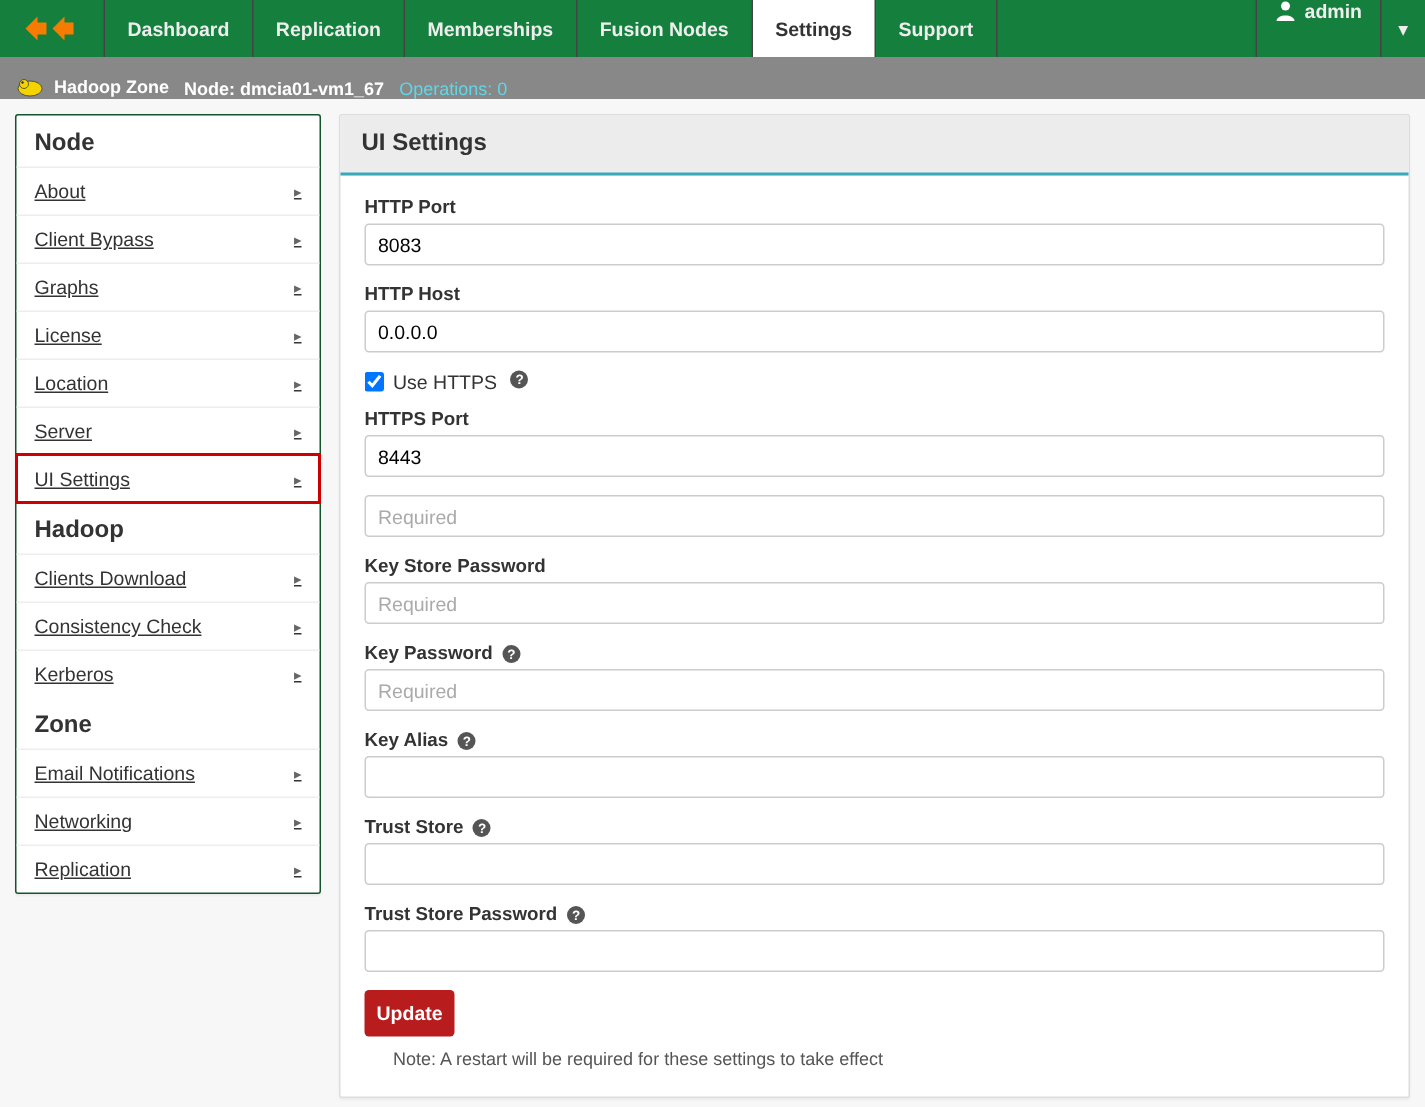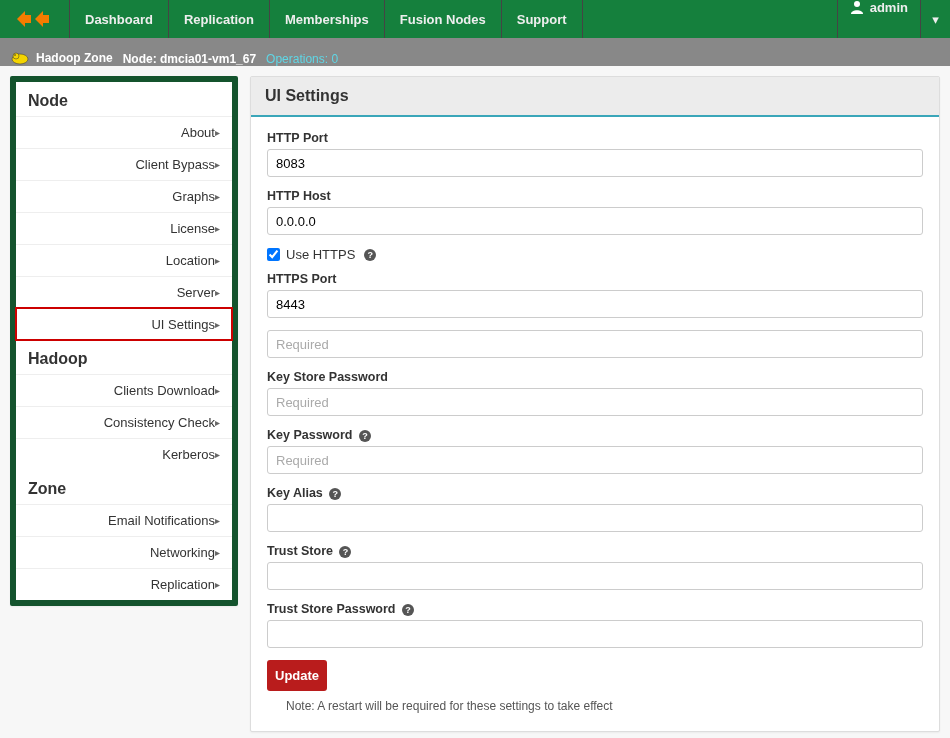--- a/index.html
+++ b/index.html
@@ -15,35 +15,35 @@
 .topnav .caret { width:30px; display:flex; align-items:center; justify-content:center; color:#eee; border-left:1px solid #444; cursor:pointer;}
 
 
 .subnav { background:#888; height:28px; display:flex; align-items:flex-end; padding:0 10px; gap:10px; color:#eee; font-size:12px;}
 .subnav .zone { display:flex; align-items:center; gap:6px; font-weight:600; color:#fff;}
 .subnav .nodelabel { color:#fff; font-weight:600;}
 .subnav .ops { color:#5fd7e6; cursor:pointer;}
 
 
 .wrap { display:flex; padding:10px; gap:12px; align-items:flex-start;}
-.sidebar { width:228px; background:#fff; border:6px solid #14532d; border-radius:2px; box-shadow:0 1px 2px rgba(0,0,0,0.05);}
+.sidebar { width:204px; background:#fff; border:1px solid #14532d; border-radius:2px; box-shadow:0 1px 2px rgba(0,0,0,0.05);}
 .sidebar .group-header { padding:10px 12px 6px; font-weight:700; font-size:16px; color:#333;}
-.sidebar .item { display:flex; align-items:center; justify-content:flex-end; padding:8px 12px; border-top:1px solid #eee; cursor:pointer; font-size:13px;}
+.sidebar .item { display:flex; align-items:center; justify-content:space-between; padding:8px 12px; border-top:1px solid #eee; cursor:pointer; font-size:13px;text-decoration:underline;}
 .sidebar .item.selected { outline:2px solid #c00; outline-offset:-1px; }
 .sidebar .caret-r { color:#666; font-size:10px; }
 
 .main { flex:1; background:#fff; border:1px solid #ddd; border-radius:2px; box-shadow:0 1px 2px rgba(0,0,0,0.05);}
 .main .panel-header{ background:#ececec; padding:10px 14px; font-weight:700; font-size:16px; border-bottom:2px solid #3aa6b9; }
 .main .panel-body { padding:14px 16px 18px; }
 
 .fieldblock { margin-bottom:12px; }
 .fieldblock label { display:block; font-weight:700; font-size:12.5px; margin-bottom:4px;}
 .fieldblock input[type=text]{ width:100%; height:28px; padding:0 8px; border:1px solid #ccc; border-radius:3px; font-size:13px; }
 .fieldblock input[type=text]::placeholder{ color:#aaa; }
-.checkrow { display:flex; align-items:center; gap:6px; margin-bottom:10px; }
+.checkrow { display:flex; gap:6px; margin-bottom:10px; }
 .checkrow label { font-weight:400; font-size:13px;}
 .help-q { display:inline-flex; width:12px; height:12px; border-radius:50%; background:#555; color:#fff; font-size:9px; align-items:center; justify-content:center; margin-left:3px; font-weight:700; cursor:help;}
 
 .btn-update{ background:#b91c1c; color:#fff; border:none; padding:8px 8px; border-radius:3px; font-size:13px; font-weight:600; cursor:pointer;}
 .note { font-size:12px; color:#555; margin-top:8px;margin-left:19px;}
 
 
 .logo svg { display:block;}
 .hadoop-icon { width:20px; height:16px; }
 </style>
@@ -54,20 +54,21 @@
   <div class="logo">
     <svg width="40" height="20" viewBox="0 0 40 20">
         <polygon points="2,10 10,2 10,6 16,6 16,14 10,14 10,18" fill="#f57c00"></polygon>
         <polygon points="20,10 28,2 28,6 34,6 34,14 28,14 28,18" fill="#f57c00"></polygon>
       </svg>
   </div>
   <div class="nav-item">Dashboard</div>
     <div class="nav-item">Replication</div>
     <div class="nav-item">Memberships</div>
     <div class="nav-item">Fusion Nodes</div>
+    <div class="nav-item active">Settings</div>
     <div class="nav-item">Support</div>
   <div class="spacer"></div>
   <div class="user">
     <span>
       <svg width="14" height="14" viewBox="0 0 14 14">
           <circle cx="7" cy="4" r="3" fill="#fff"></circle>
           <path d="M1 14 C1 9 13 9 13 14 Z" fill="#fff"></path>
         </svg>
     </span>
     <span>admin</span>

